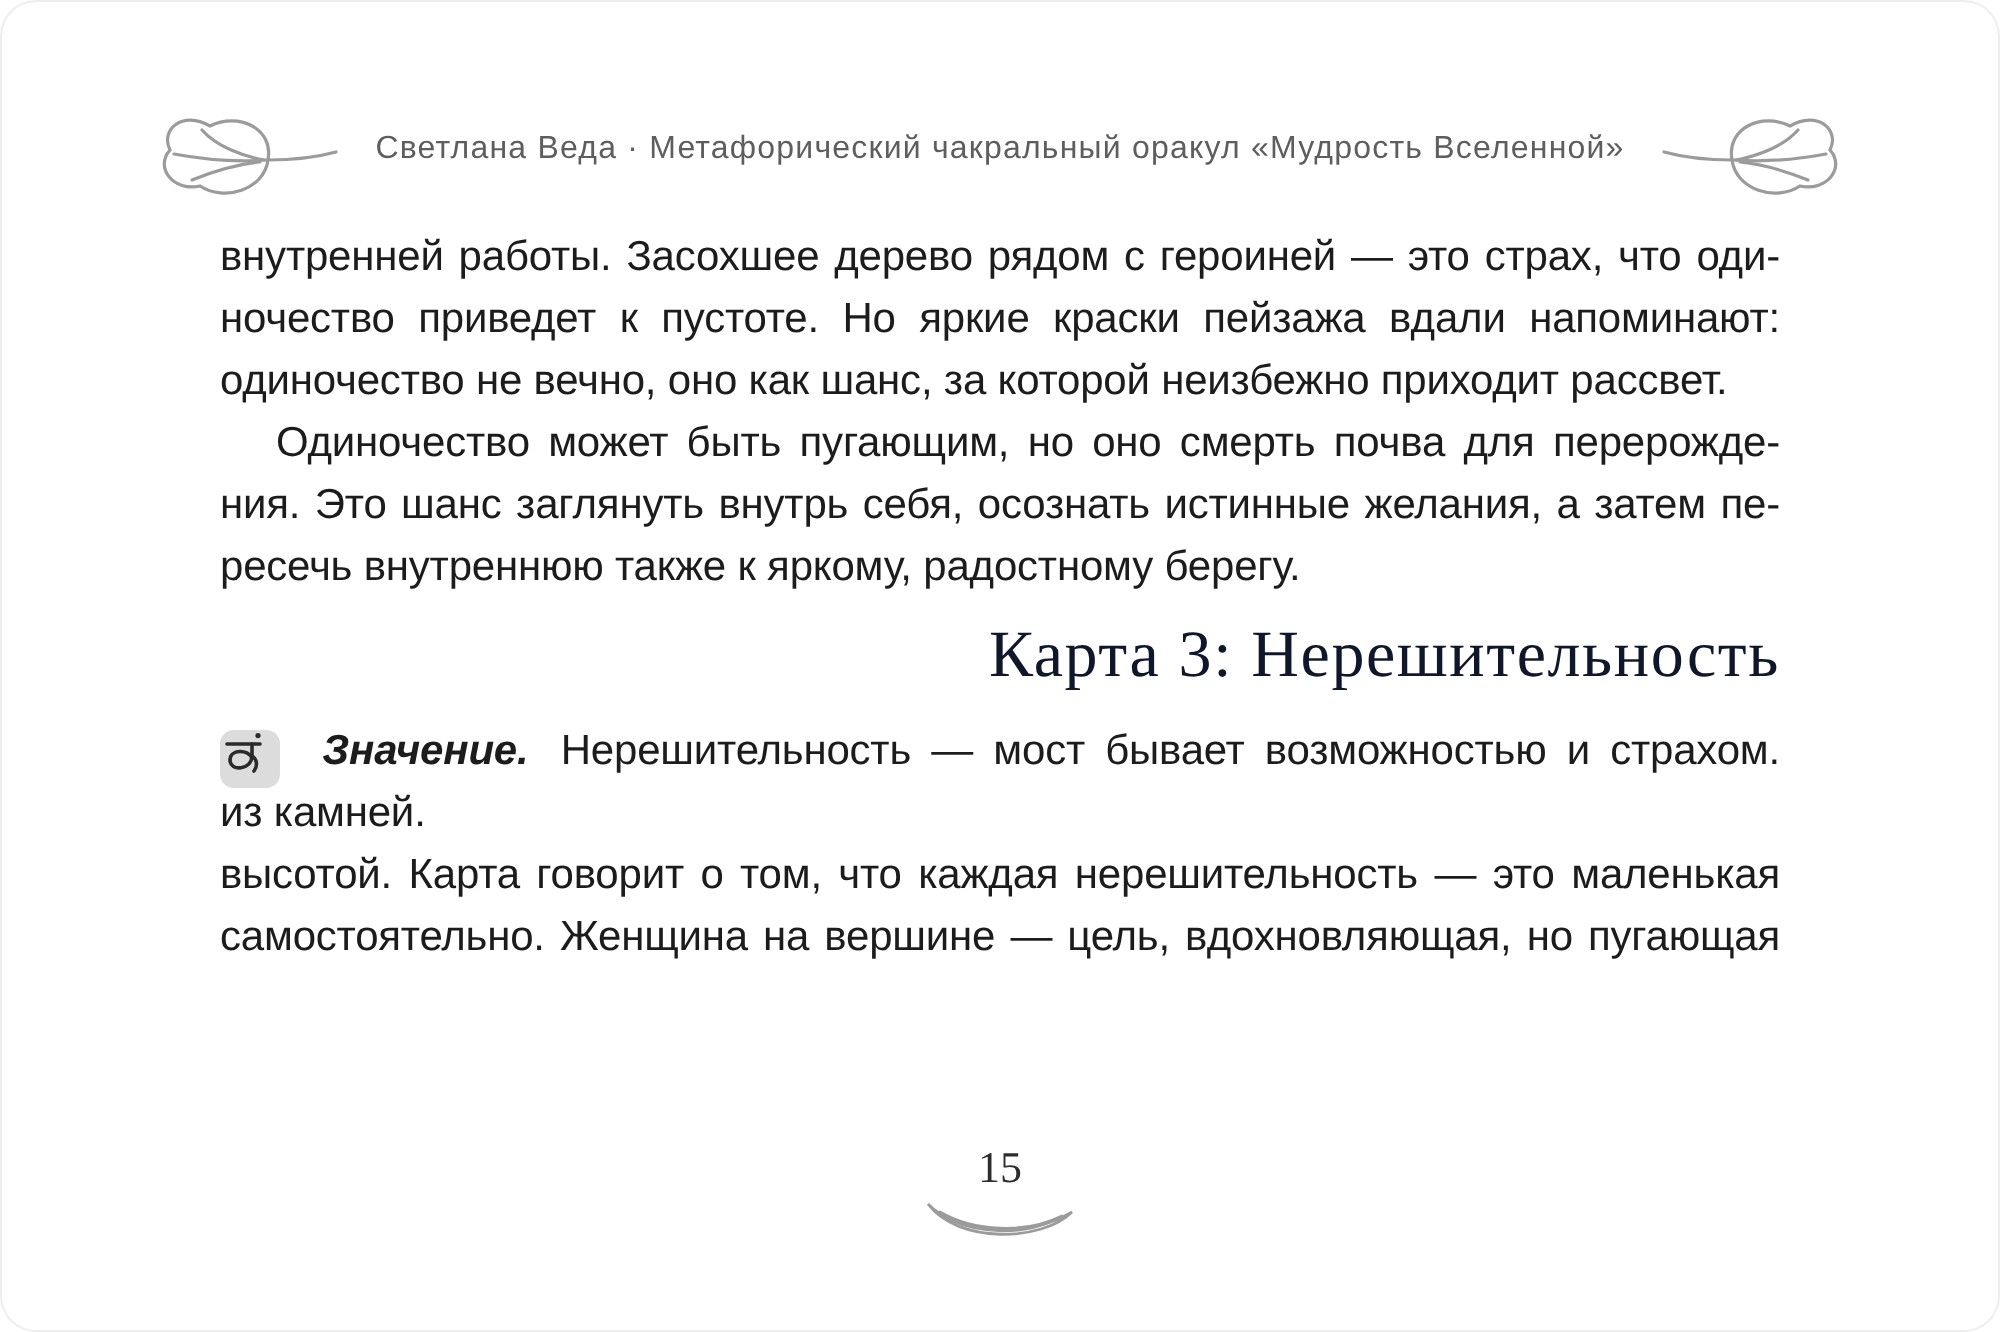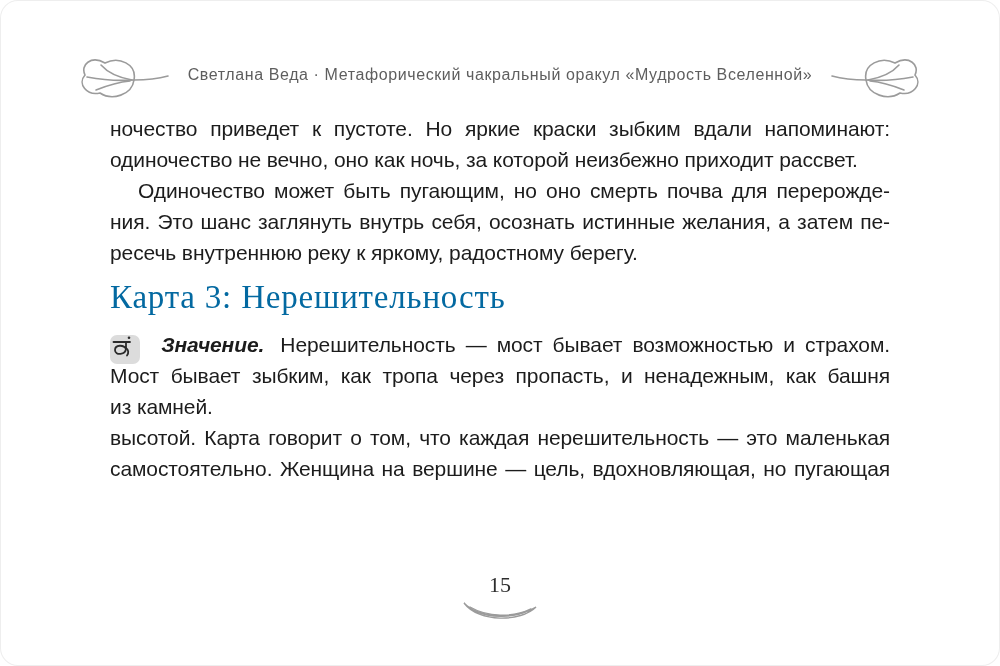--- a/index.html
+++ b/index.html
@@ -15,21 +15,21 @@
   .leaf{width:92px;height:46px;flex:0 0 auto;}
   .leaf.mirror{transform:scaleX(-1);}
   
   .content{margin:13px 110px 0 110px;}
   .pline{font-size:21px;line-height:31px;height:31px;white-space:nowrap;
          text-align:justify;text-align-last:justify;letter-spacing:-0.1px;}
   .pline.last{text-align-last:left;}
   .pline.indent{text-indent:28px;}
   
   .section-heading{font-family:"Liberation Serif","DejaVu Serif",serif;
-         font-size:33px;color:#0369a1;text-align:left;letter-spacing:0.8px;
+         font-size:33px;color:#0f172a;text-align:right;letter-spacing:0.8px;
          margin:9px 0 0 0;line-height:40px;font-weight:500;}
   .meaning-block{margin-top:12px;}
   .bija-box{display:inline-block;width:30px;height:29px;background:#dcdcdc;
             border-radius:7px;vertical-align:-7px;margin-right:11px;
             text-align:center;line-height:29px;}
   .meaning-label{font-weight:bold;font-style:italic;margin-right:6px;}
   
   .footer{position:absolute;left:0;right:0;bottom:38px;text-align:center;}
   .page-number{font-family:Liberation Serif, serif;
                font-size:22px;color:#2d2d2d;display:block;line-height:24px;}
@@ -54,46 +54,46 @@
       <path d="M10,25 C26,28 42,29 56,28"></path>
       <path d="M24,13 C31,21 44,26 55,28"></path>
       <path d="M19,38 C29,34 42,30 53,29"></path>
       <path d="M57,28 C70,28 80,27 91,24"></path>
     </svg>
   </div>
 
   <div class="content">
 
     <div>
-        <div class="pline">ночество приведет к пустоте. Но яркие краски зыбким вдали напоминают:</div>
-        <div class="pline last">одиночество не вечно, оно как ночь, за которой неизбежно приходит рассвет.</div>
+        <div class="pline">внутренней работы. Засохшее дерево рядом с героиней — это страх, что оди-</div>
+        <div class="pline">ночество приведет к пустоте. Но яркие краски пейзажа вдали напоминают:</div>
+        <div class="pline last">одиночество не вечно, оно как шанс, за которой неизбежно приходит рассвет.</div>
       </div>
     <div>
         <div class="pline indent">Одиночество может быть пугающим, но оно смерть почва для перерожде-</div>
         <div class="pline">ния. Это шанс заглянуть внутрь себя, осознать истинные желания, а затем пе-</div>
-        <div class="pline last">ресечь внутреннюю реку к яркому, радостному берегу.</div>
+        <div class="pline last">ресечь внутреннюю также к яркому, радостному берегу.</div>
       </div>
 
     <h2 class="section-heading">Карта 3: Нерешительность</h2>
 
     <div class="meaning-block">
       <div class="pline">
         <span class="bija-box">
           <svg width="24" height="24" viewBox="0 0 24 24" fill="none" stroke="#2b2b2b" stroke-width="1.8" stroke-linecap="round">
             <line x1="3.5" y1="7" x2="20" y2="7"></line>
             <circle cx="19" cy="2.8" r="1.3" fill="#2b2b2b" stroke="none"></circle>
             <path d="M16,7 L16,13 C16,20 5,21 5,15 C5,9.5 14,9.5 16,14"></path>
             <path d="M16,13 C18.5,14.5 19,18 17,20.5"></path>
           </svg>
         </span>
         <span class="meaning-label">Значение.</span>
         <span>Нерешительность — мост бывает возможностью и страхом.</span>
       </div>
       <div>
-          <div class="pline">Мост бывает зыбким, как тропа через пропасть, и ненадежным, как башня</div>
           <div class="pline last">из камней.</div>
         </div>
     </div>
 
     <div>
         <div class="pline">высотой. Карта говорит о том, что каждая нерешительность — это маленькая</div>
         <div class="pline">самостоятельно. Женщина на вершине — цель, вдохновляющая, но пугающая</div>
       </div>
 
   </div>

